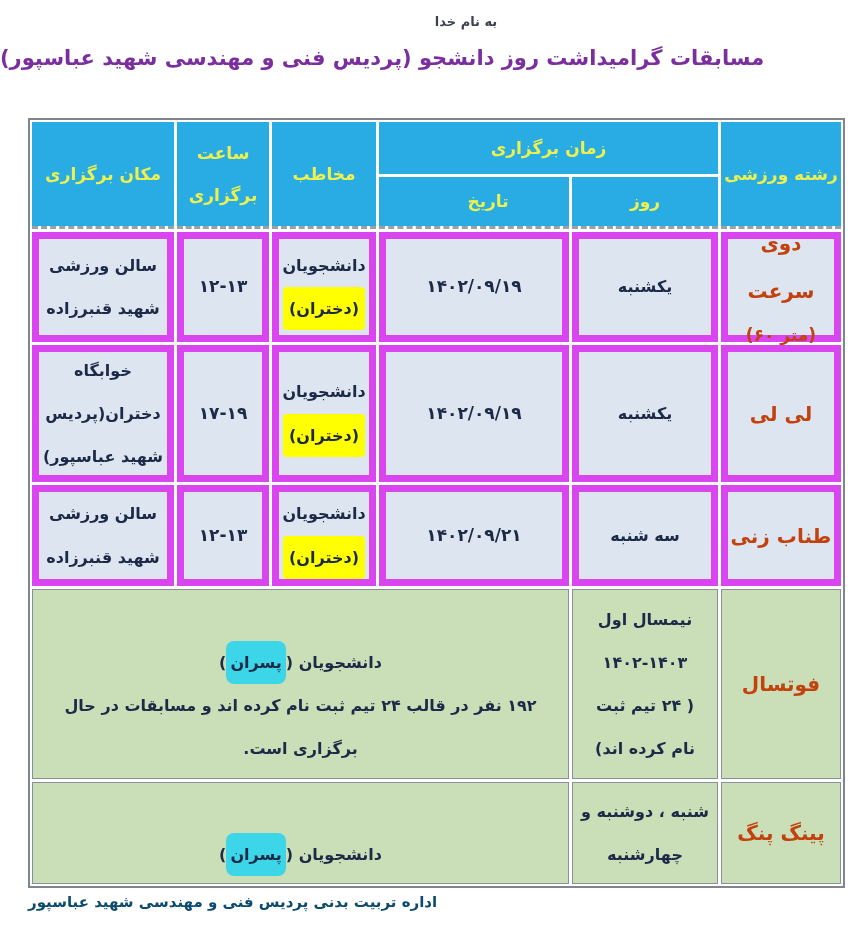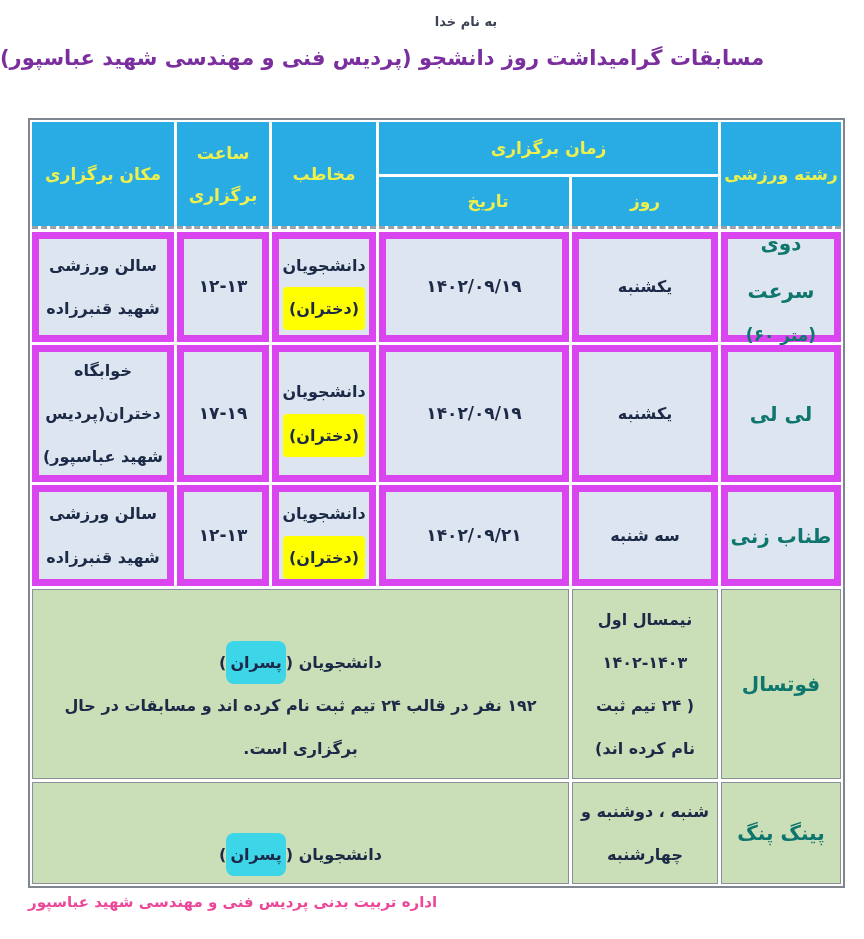--- a/index.html
+++ b/index.html
@@ -27,29 +27,29 @@
     text-align:center;font-weight:bold;color:#1c2a47;font-size:16px;
     line-height:2.7;white-space:pre-line;
   }
   .hdr{
     background:#29ace3;color:#edf04e;font-size:17px;line-height:2.5;
     border-bottom:3px dashed #9aa1a9;background-clip:padding-box;
   }
   .hdr-top{border-bottom:none;}
   .blue{background:#dce5f0;border:7px solid #d946ef;}
   .green{background:#cadfb8;border:1px solid #8a9099;}
-  .sport{font-size:20px;color:#0f766e;line-height:2.4;}
+  .sport{font-size:20px;color:#c2410c;line-height:2.4;}
   .ltr{direction:ltr;unicode-bidi:isolate;font-size:17px;}
   .num{font-size:17px;}
   .hl-y{background:#ffff00;display:inline-block;padding:0 6px;border-radius:4px;}
   .hl-c{background:#3dd6e9;display:inline-block;padding:0 4px;border-radius:8px;}
   .aud-line{direction:rtl;}
   .footer{
     position:absolute;top:893px;left:28px;direction:rtl;
-    font-size:15px;font-weight:bold;color:#ec4899;
+    font-size:15px;font-weight:bold;color:#0c4a6e;
   }
   
   .c-sport-h{grid-column:1;grid-row:1/3;}
   .c-time-h{grid-column:2/4;grid-row:1;}
   .c-day-h{grid-column:2;grid-row:2;}
   .c-date-h{grid-column:3;grid-row:2;padding-left:28px;}
   .c-aud-h{grid-column:4;grid-row:1/3;}
   .c-hour-h{grid-column:5;grid-row:1/3;}
   .c-venue-h{grid-column:6;grid-row:1/3;}
   .merged{grid-column:3/7;}

